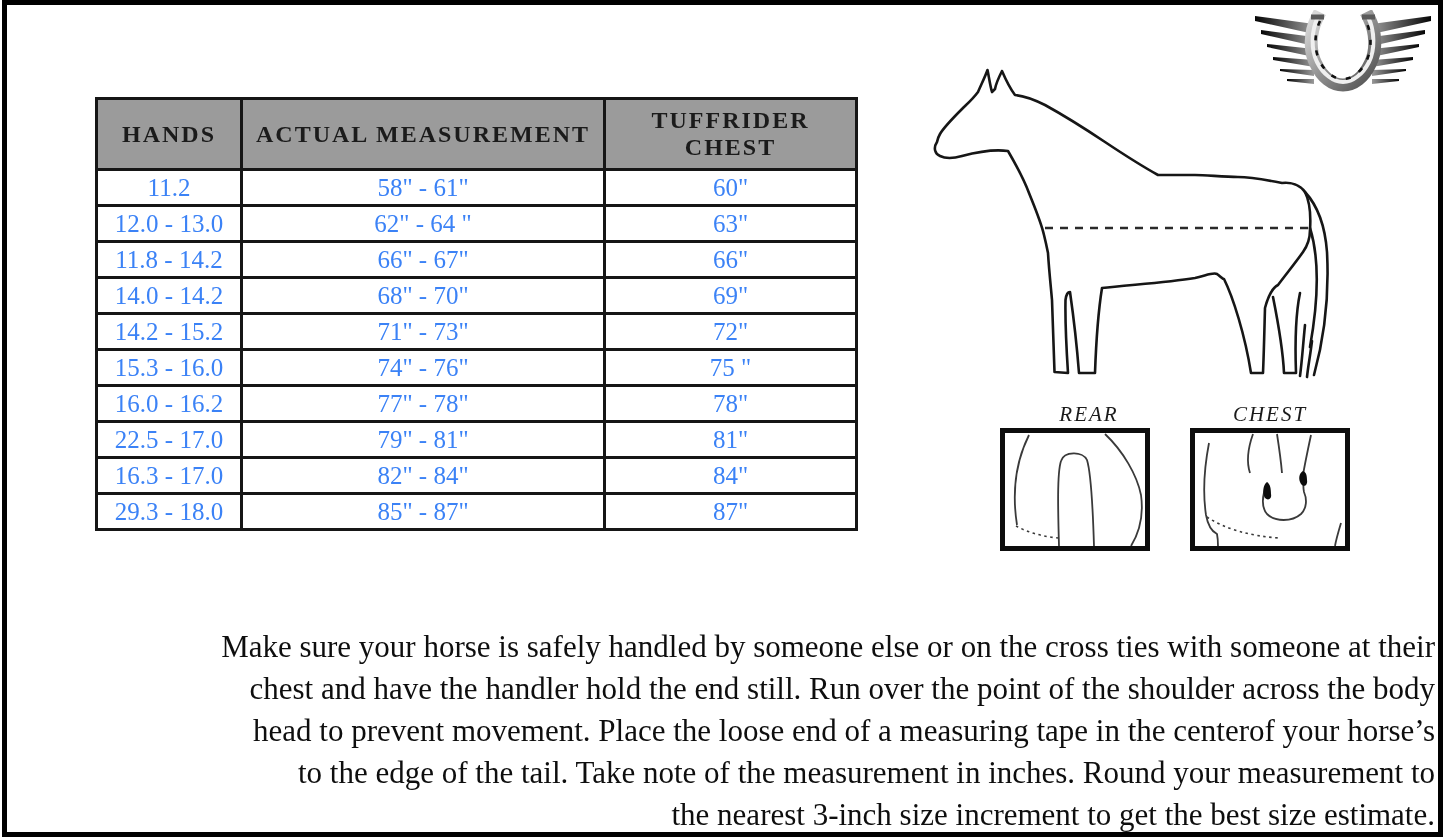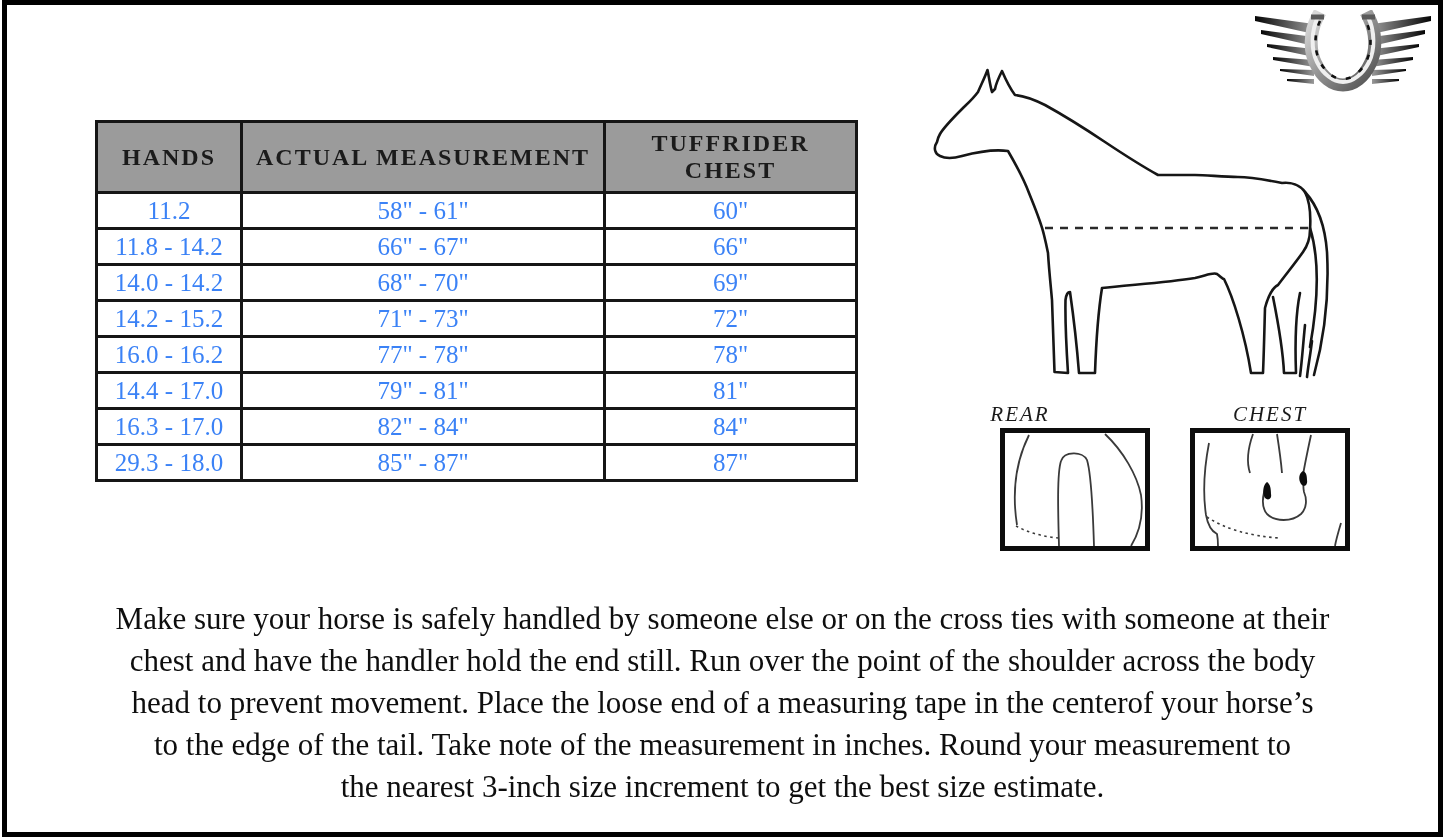--- a/index.html
+++ b/index.html
@@ -4,21 +4,21 @@
 <style>
   html,body{margin:0;padding:0;}
   body{
     width:1445px;height:839px;position:relative;background:#ffffff;
     font-family:"Liberation Serif",serif;color:#141414;overflow:hidden;
   }
   .frame{position:absolute;left:2px;top:0;right:2px;bottom:2px;border:5px solid #000;pointer-events:none;}
 
   
   table.size-chart{
-    position:absolute;left:95px;top:120px;width:760px;
+    position:absolute;left:95px;top:97px;width:760px;
     border-collapse:collapse;table-layout:fixed;border-radius:7px;
   }
   .size-chart th,.size-chart td{
     border:3px solid #161616;text-align:center;vertical-align:middle;padding:0;
   }
   .size-chart th{
     background:#9b9b9b;height:68px;font-size:24px;font-weight:bold;
     letter-spacing:2px;color:#1b1b1b;
   }
   .size-chart td{height:33px;font-size:25px;color:#3b82f6;}
@@ -32,29 +32,29 @@
   }
 
   
   .horse{position:absolute;left:915px;top:45px;}
 
   
   .view-label{
     position:absolute;font-style:italic;font-size:21px;letter-spacing:2px;
     color:#1b1b1b;text-align:center;width:160px;
   }
-  .rear-label{left:940px;top:402px;}
+  .rear-label{left:1009px;top:402px;}
   .chest-label{left:1190px;top:402px;}
   .view-box{position:absolute;border:5px solid #0d0d0d;background:#fff;}
   .rear-box{left:1000px;top:428px;width:140px;height:113px;}
   .chest-box{left:1190px;top:428px;width:150px;height:113px;}
 
   
   .instructions{
-    position:absolute;left:10px;right:10px;top:598px;text-align:center;
+    position:absolute;left:10px;right:10px;top:626px;text-align:right;
     font-size:31px;line-height:42px;color:#0e0e0e;
   }
 </style>
 </head>
 <body>
 
 <div class="frame"></div>
 
 <table class="size-chart">
   <colgroup>
@@ -69,41 +69,51 @@
       <th>TUFFRIDER CHEST</th>
     </tr>
   </thead>
   <tbody>
     <tr>
         <td>11.2</td>
         <td>58" - 61"</td>
         <td>60"</td>
       </tr>
     <tr>
+        <td>12.0 - 13.0</td>
+        <td>62" - 64 "</td>
+        <td>63"</td>
+      </tr>
+    <tr>
         <td>11.8 - 14.2</td>
         <td>66" - 67"</td>
         <td>66"</td>
       </tr>
     <tr>
         <td>14.0 - 14.2</td>
         <td>68" - 70"</td>
         <td>69"</td>
       </tr>
     <tr>
         <td>14.2 - 15.2</td>
         <td>71" - 73"</td>
         <td>72"</td>
       </tr>
     <tr>
+        <td>15.3 - 16.0</td>
+        <td>74" - 76"</td>
+        <td>75 "</td>
+      </tr>
+    <tr>
         <td>16.0 - 16.2</td>
         <td>77" - 78"</td>
         <td>78"</td>
       </tr>
     <tr>
-        <td>14.4 - 17.0</td>
+        <td>22.5 - 17.0</td>
         <td>79" - 81"</td>
         <td>81"</td>
       </tr>
     <tr>
         <td>16.3 - 17.0</td>
         <td>82" - 84"</td>
         <td>84"</td>
       </tr>
     <tr>
         <td>29.3 - 18.0</td>

